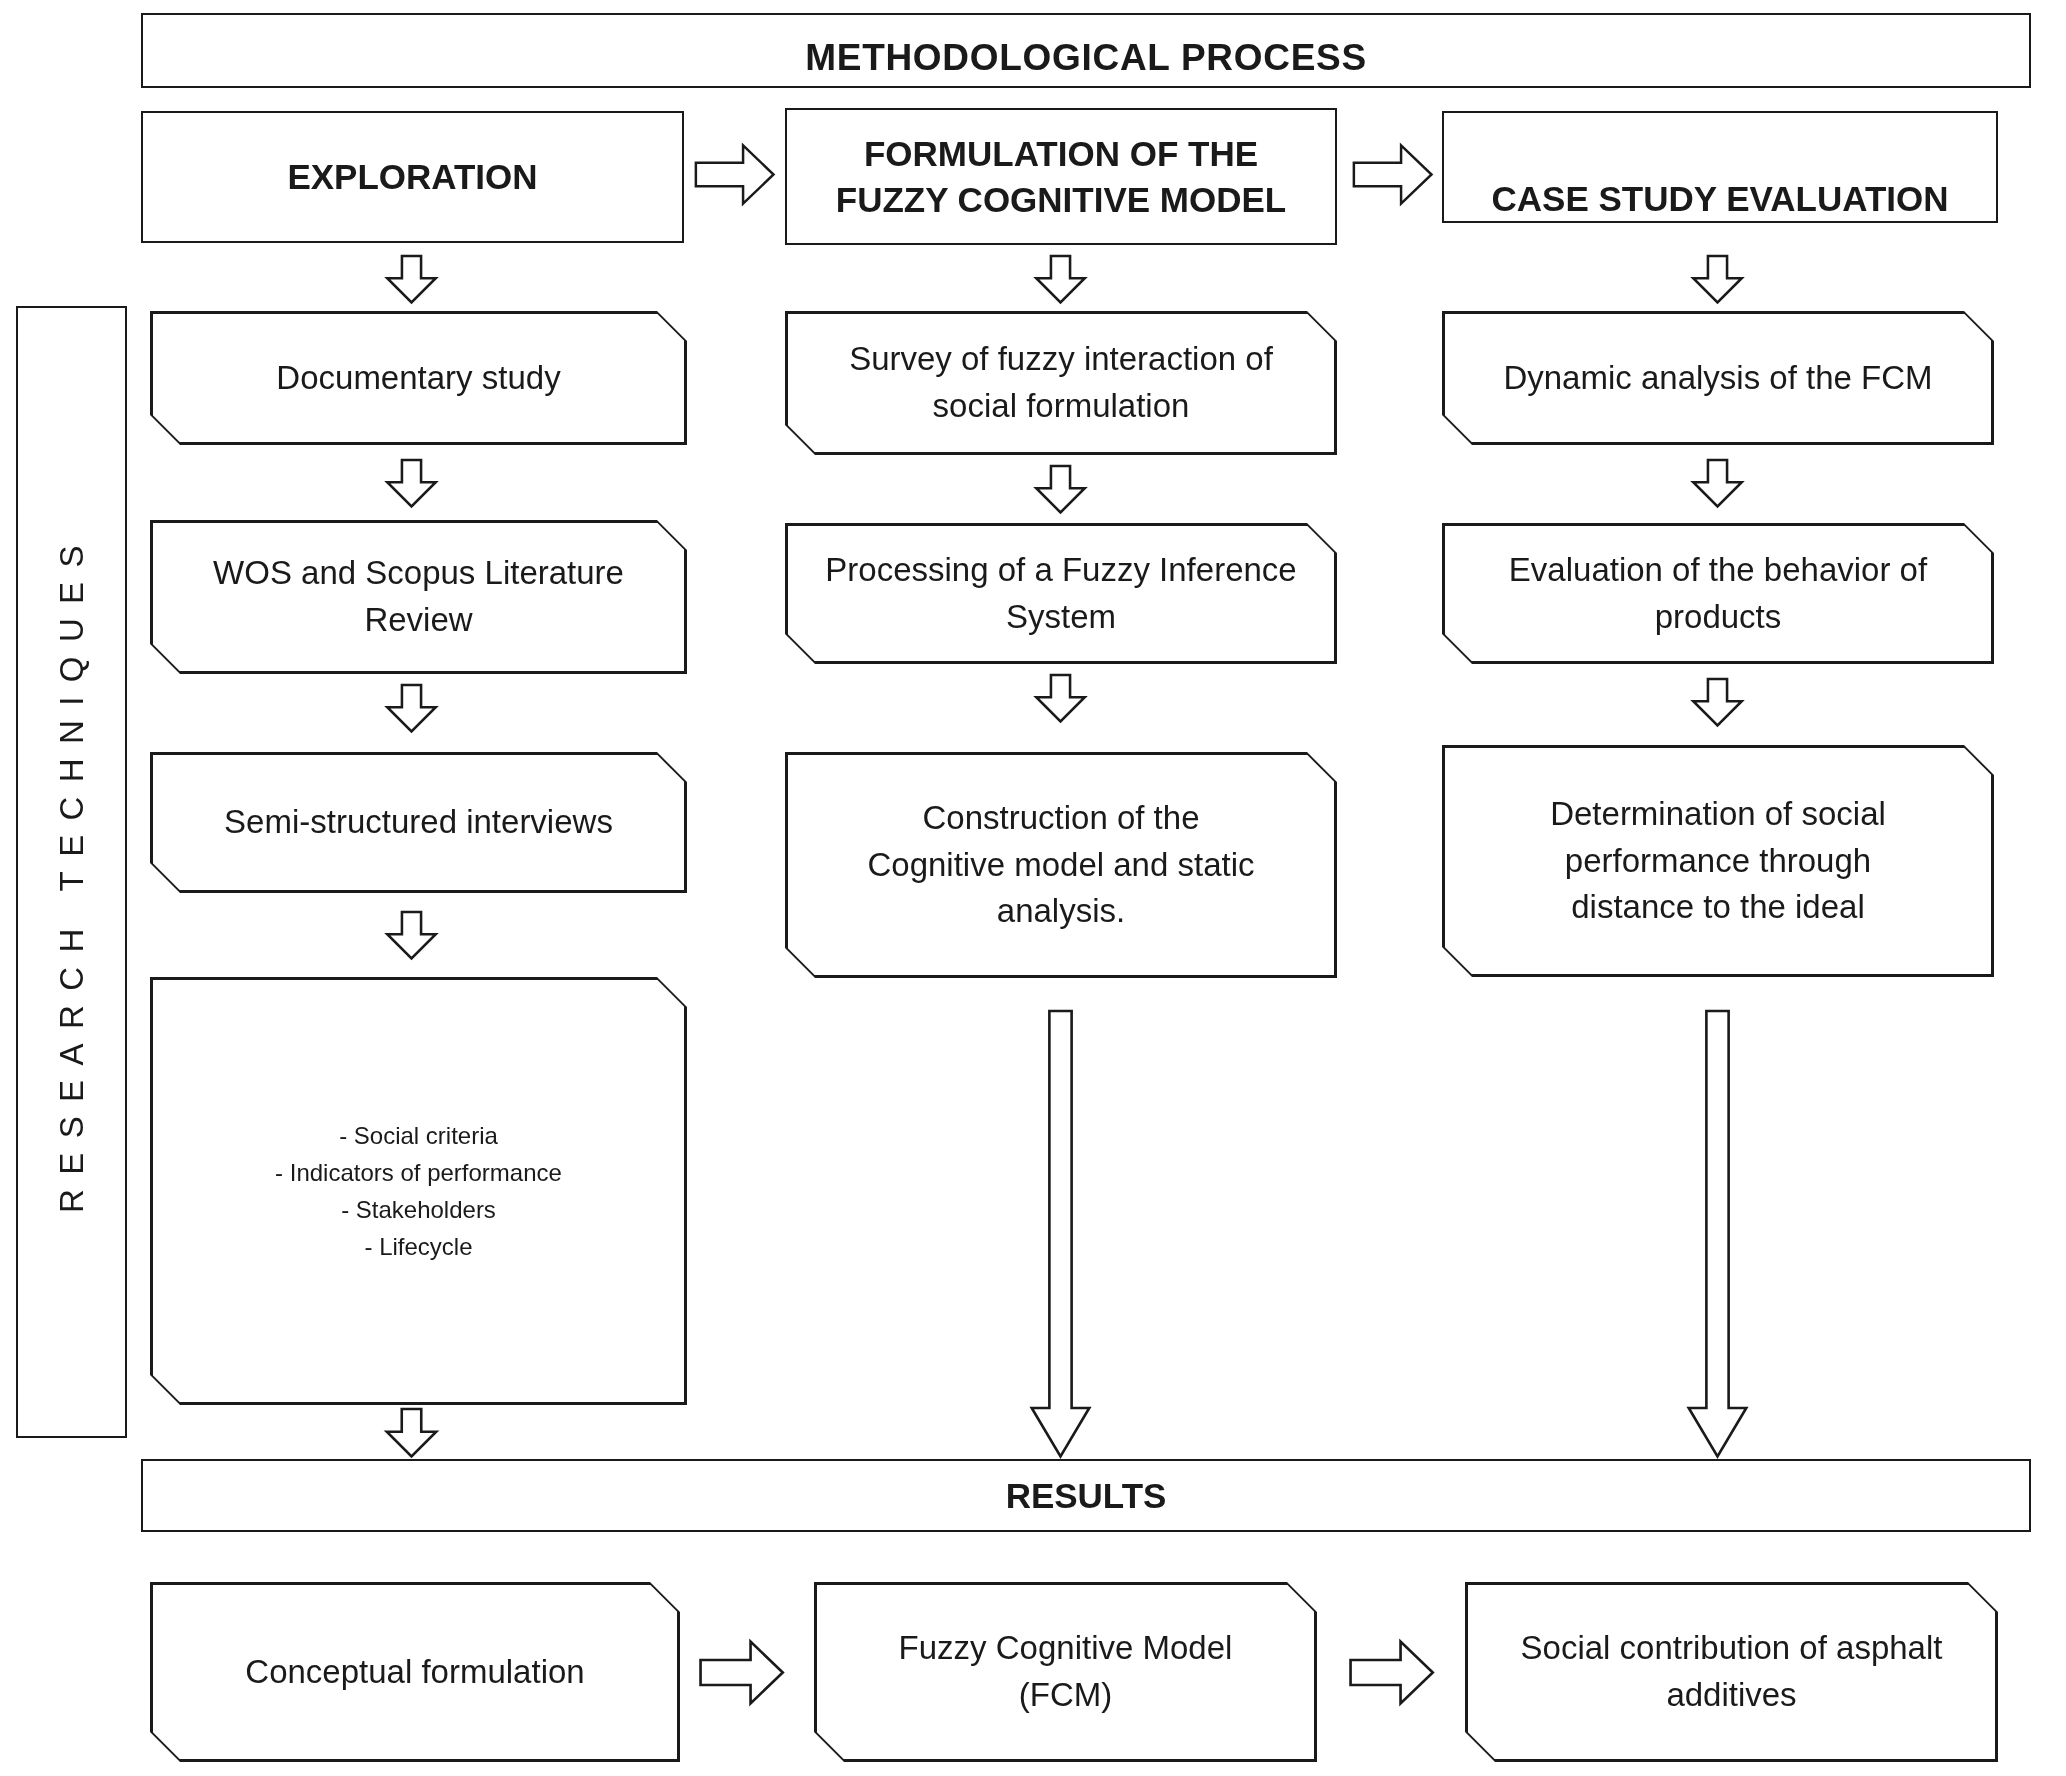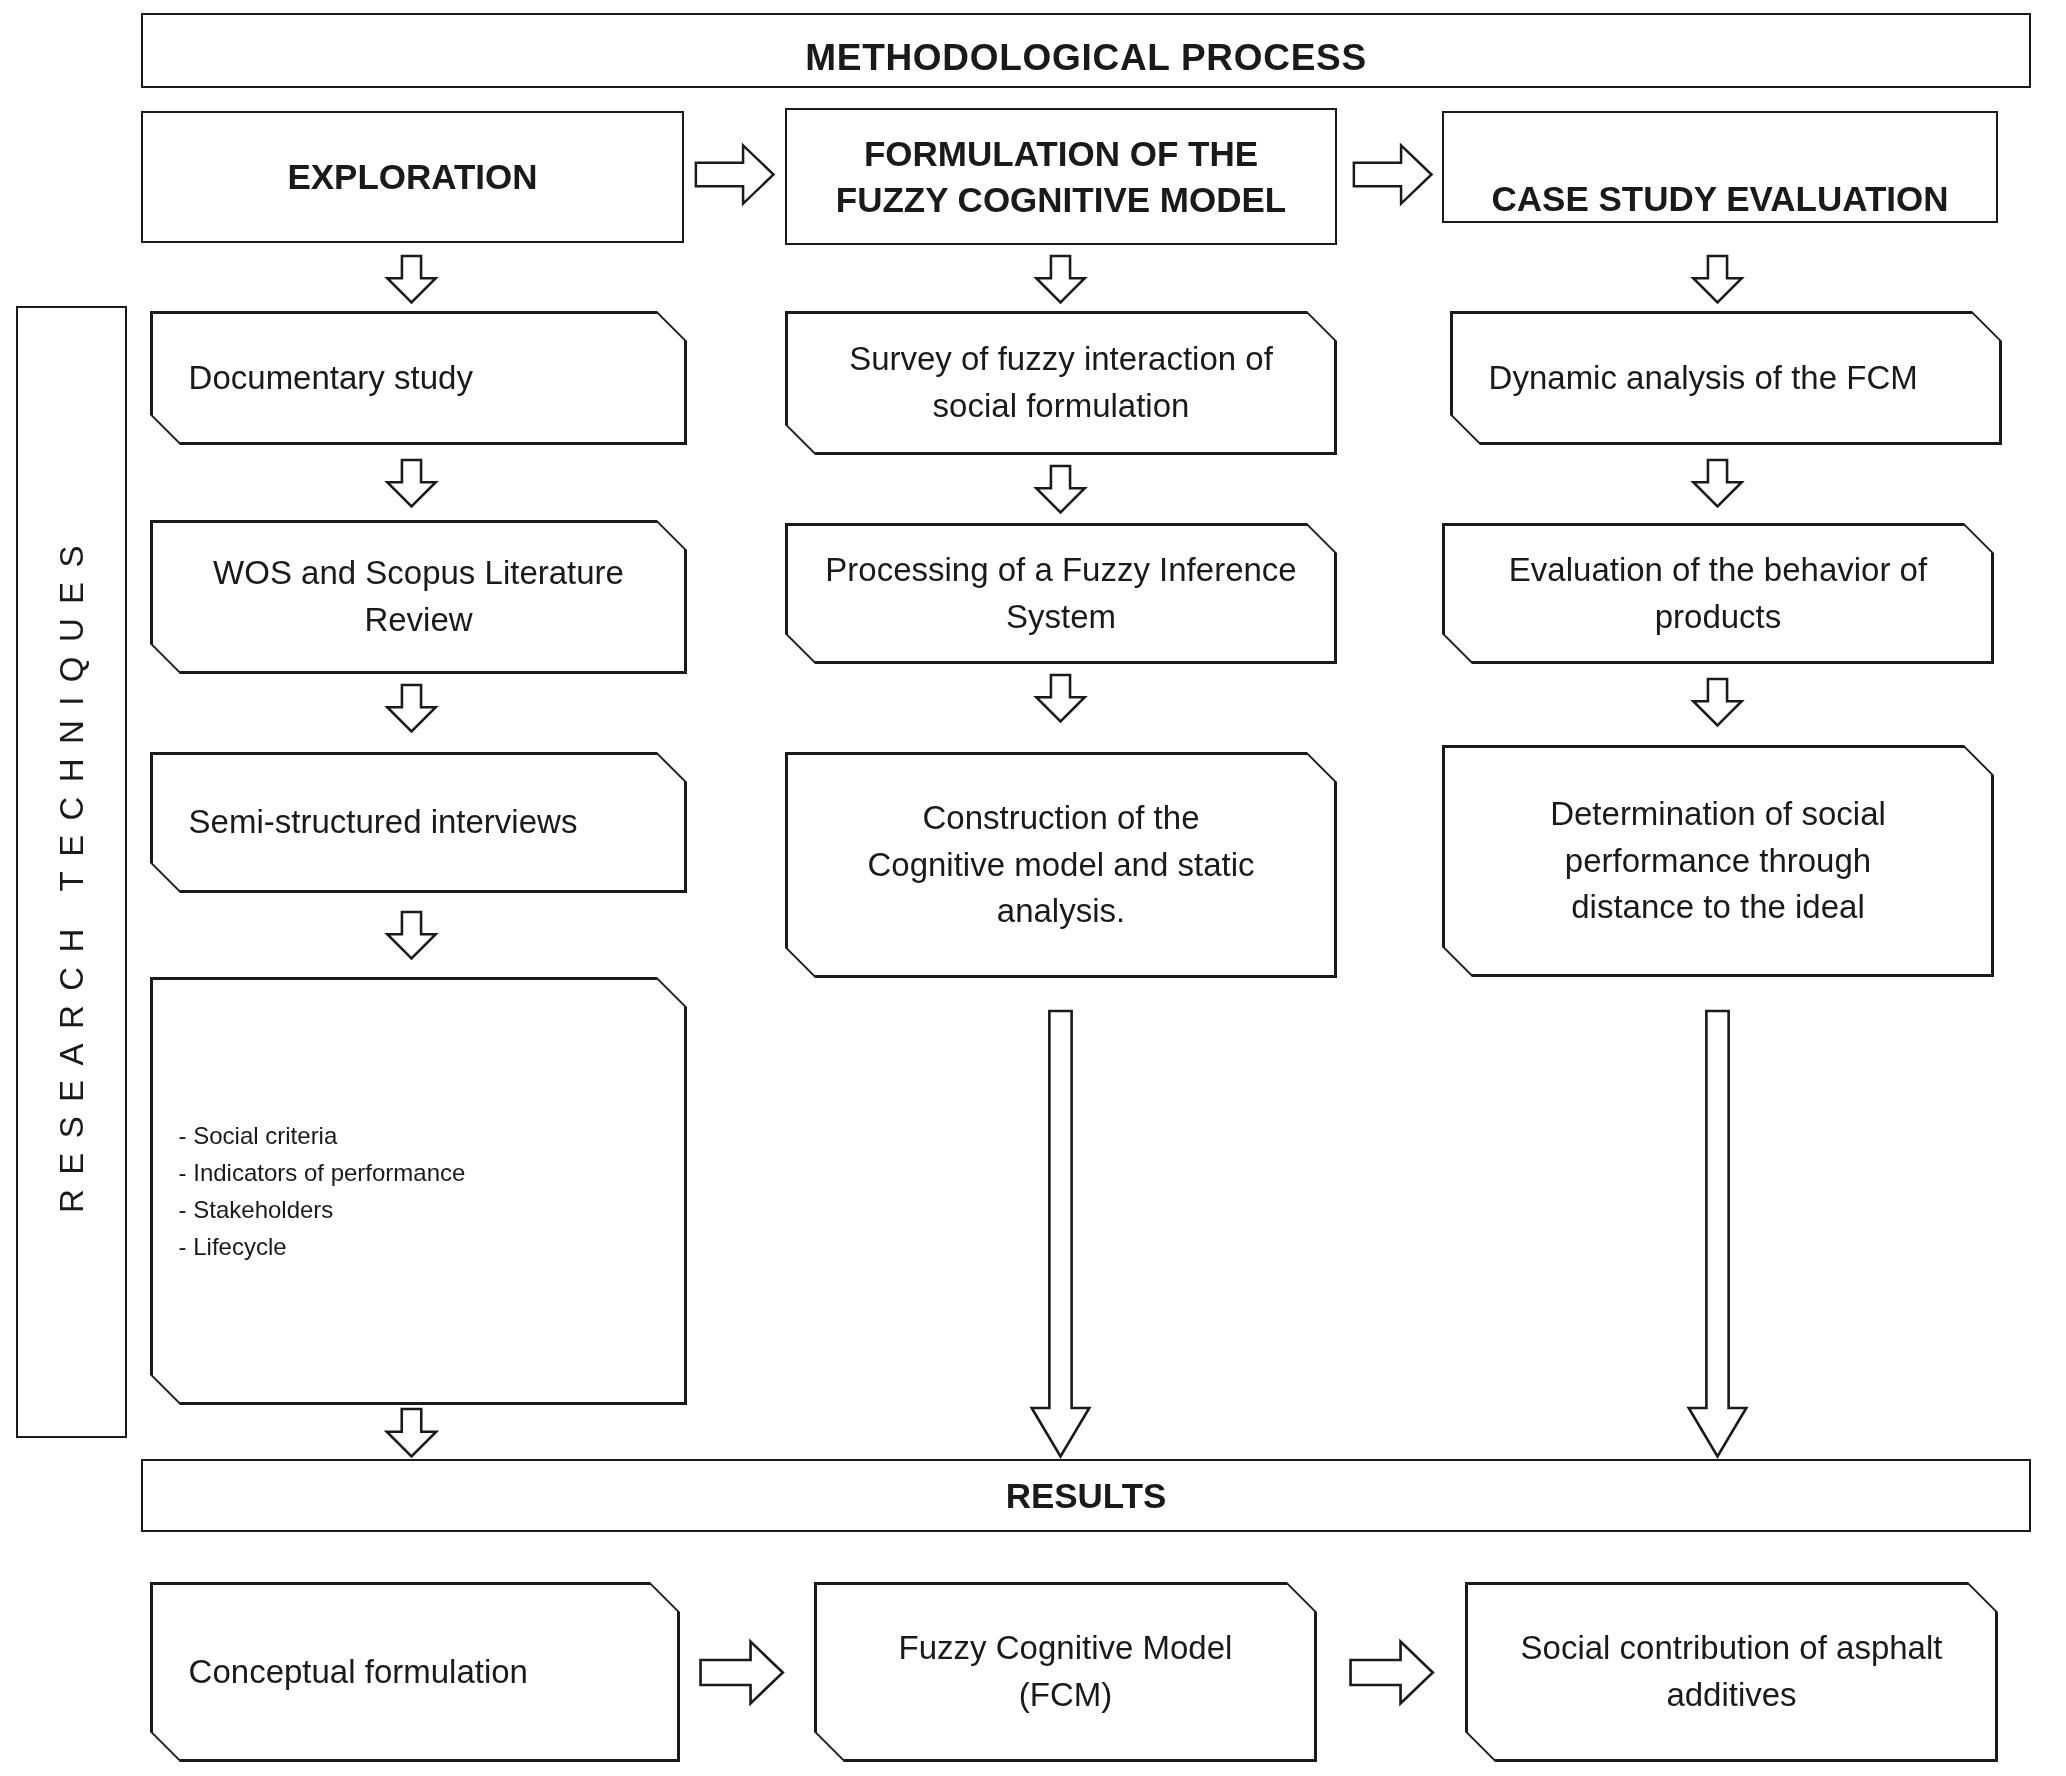--- a/index.html
+++ b/index.html
@@ -29,21 +29,21 @@
     background:#1a1a1a;
     clip-path:polygon(0 0, calc(100% - 30px) 0, 100% 30px, 100% 100%, 30px 100%, 0 calc(100% - 30px));
   }
   .notch-inner{
     position:absolute;
     inset:2.6px;
     background:#ffffff;
     clip-path:polygon(0 0, calc(100% - 27.5px) 0, 100% 27.5px, 100% 100%, 27.5px 100%, 0 calc(100% - 27.5px));
     display:flex;
     flex-direction:column;
-    align-items:flex-start;
+    align-items:center;
     justify-content:center;
     text-align:center;
   }
   .box-text{
     font-size:33px;
     line-height:1.42;
     padding:0 36px;
   }
   .bullet-text{
     font-size:24px;
@@ -204,21 +204,21 @@
         <polygon points="31,3 65,3 65,610 92,610 48,684 4,610 31,610"></polygon>
       </svg>
   </div>
 
   <div class="arrow" style="left:1690px;top:254px;width:55px;height:51px;">
     <svg viewBox="0 0 84 80">
         <polygon points="27,3 57,3 57,38 80,38 42,76 4,38 27,38"></polygon>
       </svg>
   </div>
 
-  <div class="notch" style="left:1442px;top:311px;width:552px;height:134px;margin-left:8px;">
+  <div class="notch" style="left:1442px;top:311px;width:552px;height:134px;">
     <div class="notch-inner">
         <span class="box-text">Dynamic analysis of the FCM</span>
       </div>
   </div>
 
   <div class="arrow" style="left:1690px;top:458px;width:55px;height:51px;">
     <svg viewBox="0 0 84 80">
         <polygon points="27,3 57,3 57,38 80,38 42,76 4,38 27,38"></polygon>
       </svg>
   </div>

